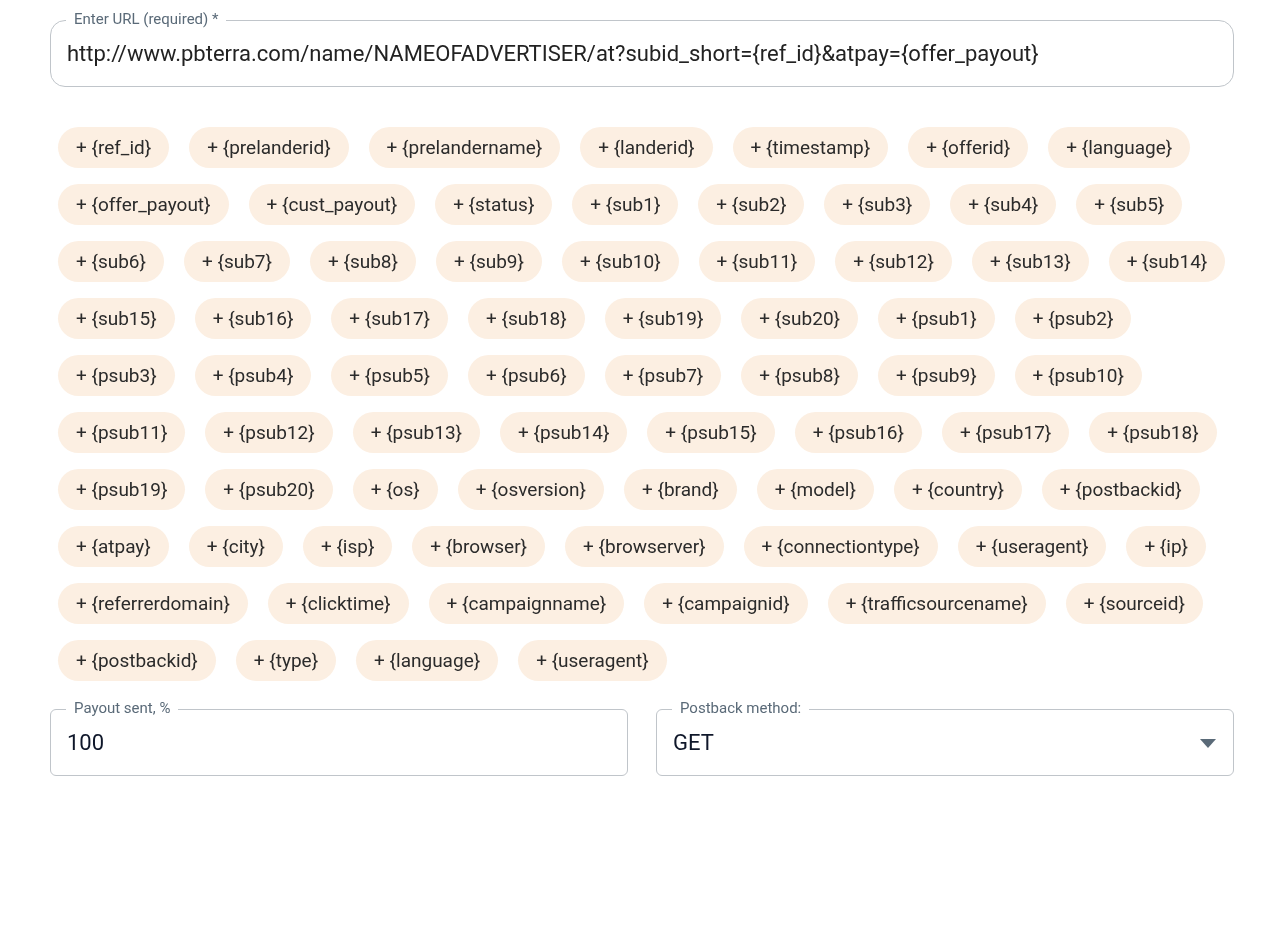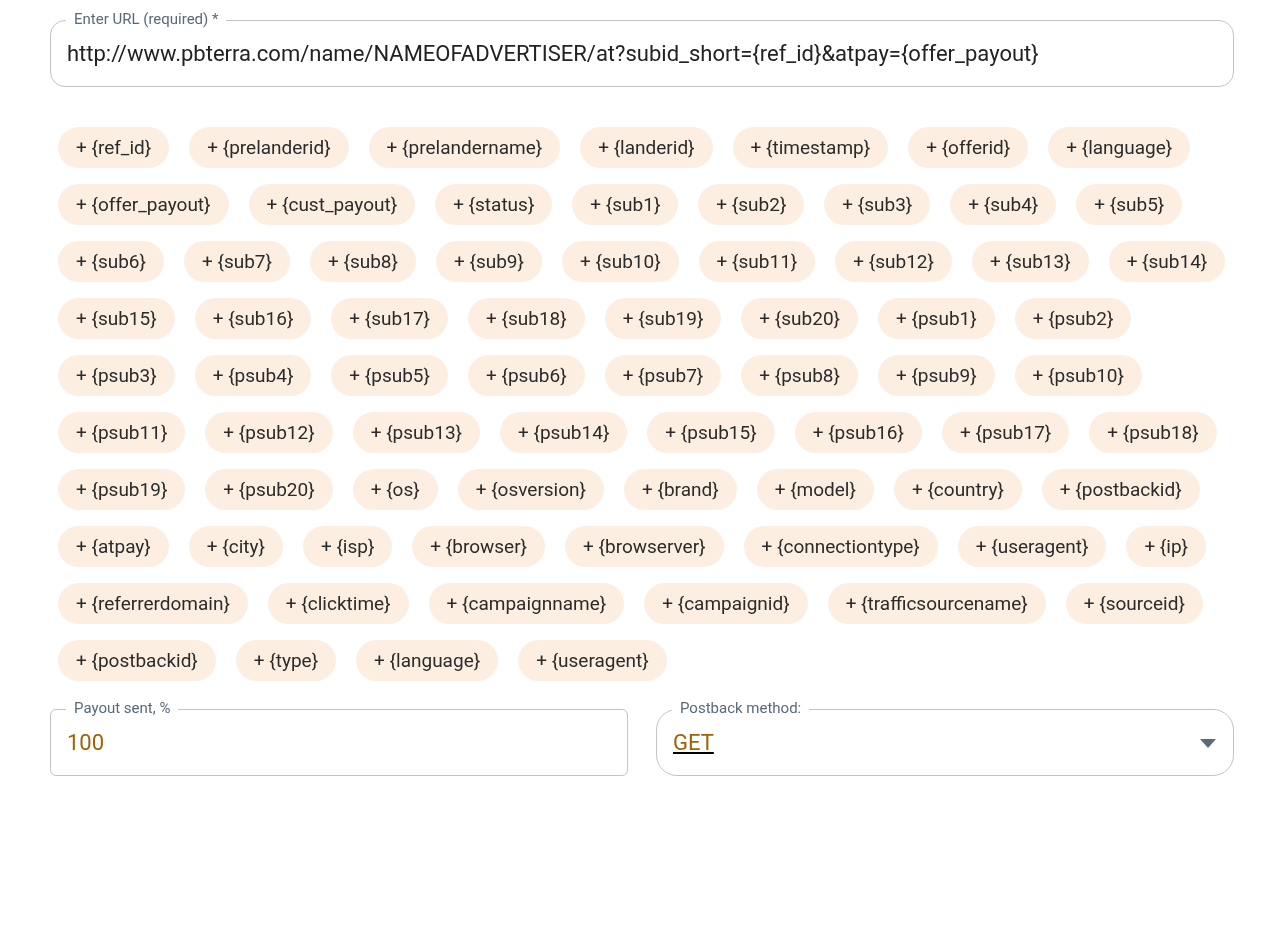--- a/index.html
+++ b/index.html
@@ -82,42 +82,40 @@
     border-radius: 999px;
     padding: 9px 18px;
     font-size: 19px;
     font-family: inherit;
     cursor: pointer;
     white-space: nowrap;
   }
   .bottom-row {
     display: flex;
     gap: 28px;
-    text-decoration: underline;
   }
   .bottom-field {
     flex: 1;
     position: relative;
   }
   .bottom-input, .bottom-select {
     width: 100%;
     border: 1px solid #c0c5ca;
     border-radius: 6px;
     padding: 20px 16px;
     font-size: 22px;
-    color: #a16207;
+    color: #0f172a;
     outline: none;
     font-family: inherit;
     background: #ffffff;
   }
   .bottom-select {
     appearance: none;
     cursor: pointer;
     padding-right: 22px;
-    border-radius: 21px;
   }
   .select-caret {
     position: absolute;
     right: 18px;
     top: 50%;
     transform: translateY(-50%);
     pointer-events: none;
     color: #5a6a78;
   }
   .select-caret svg {

